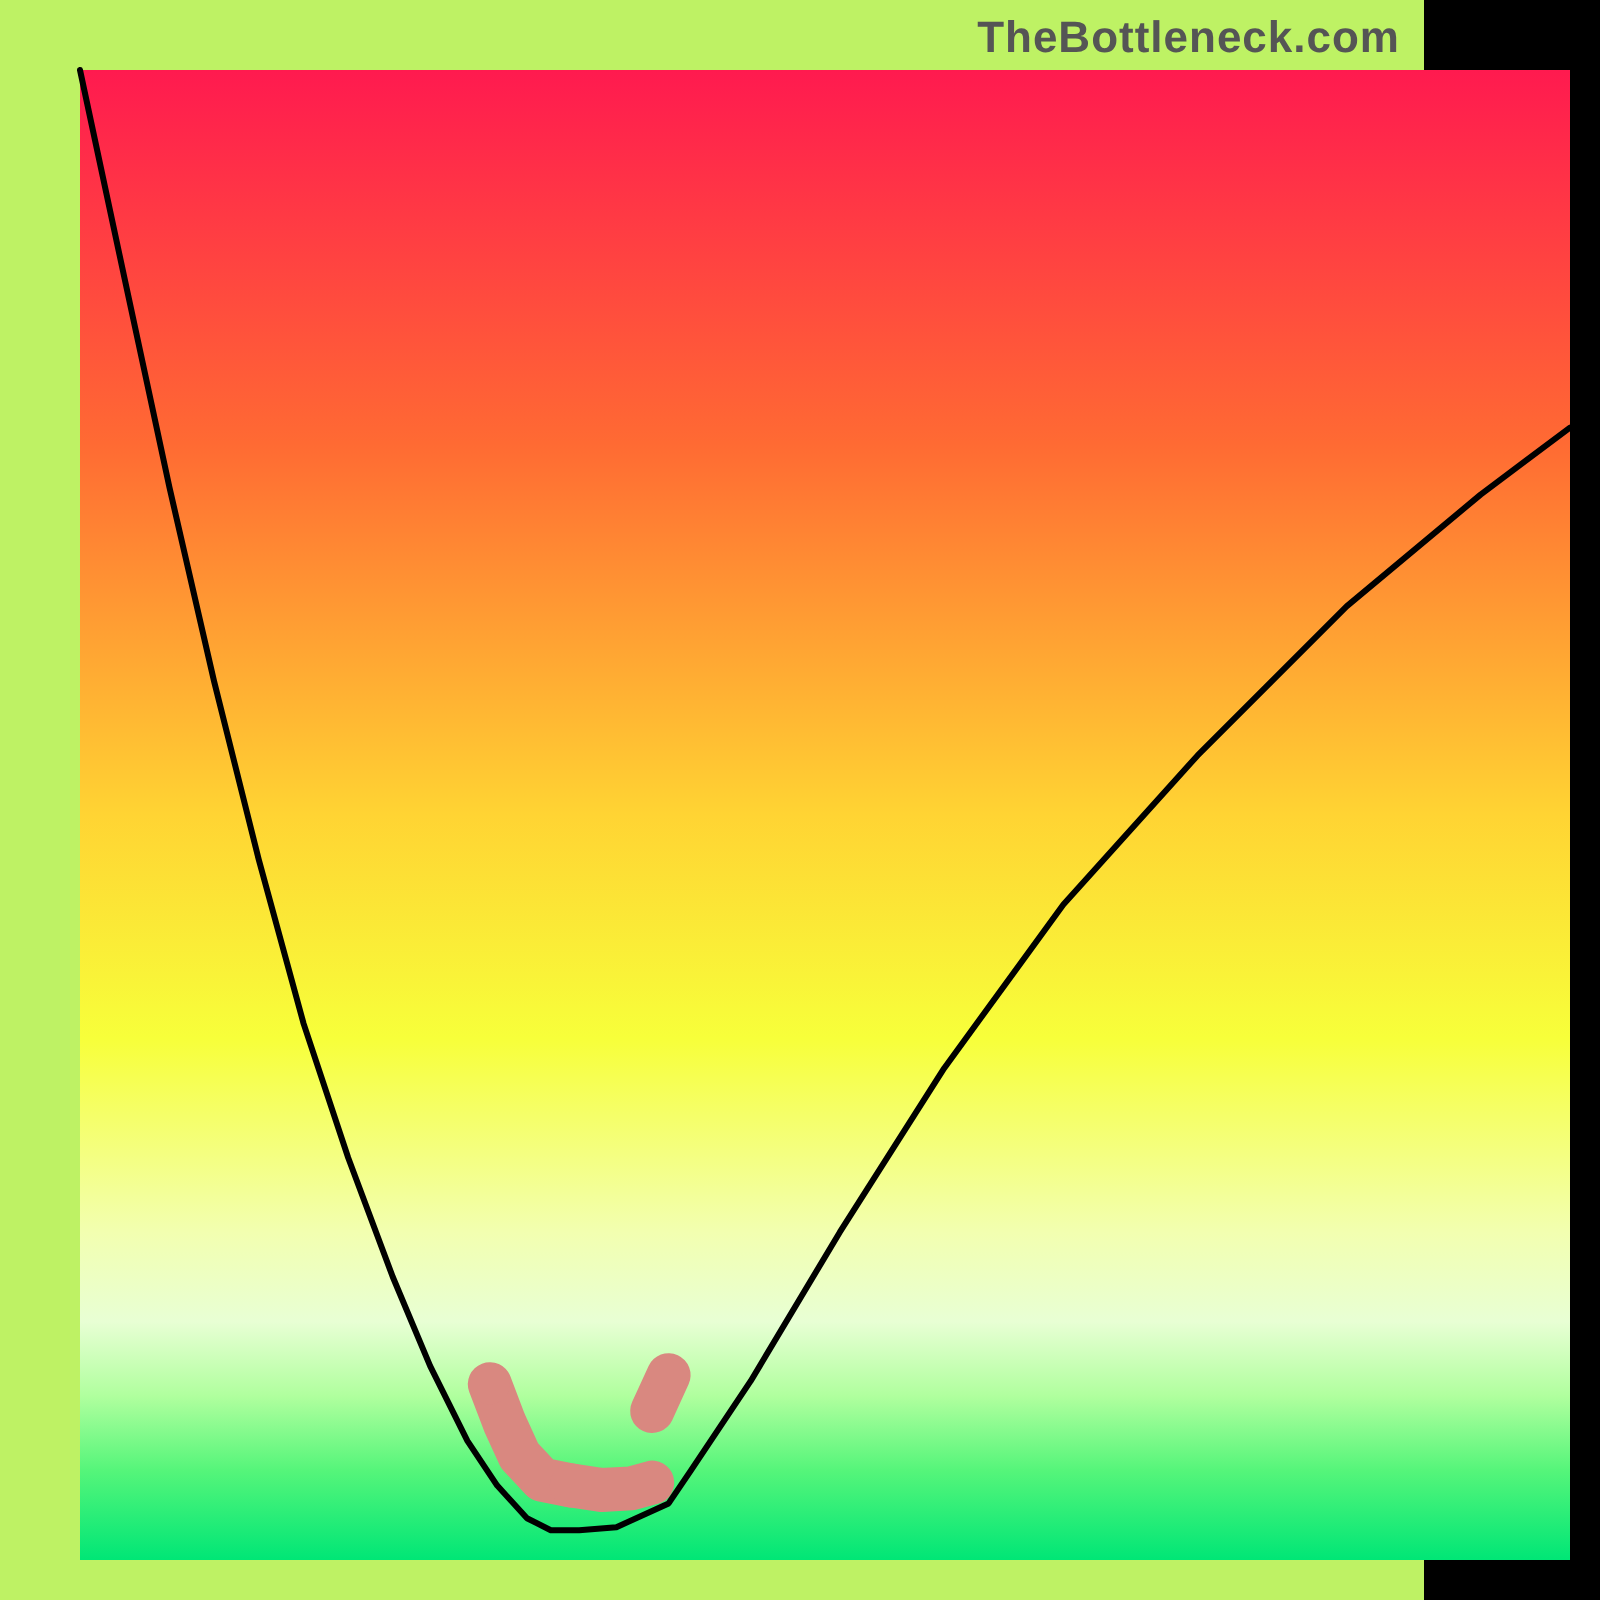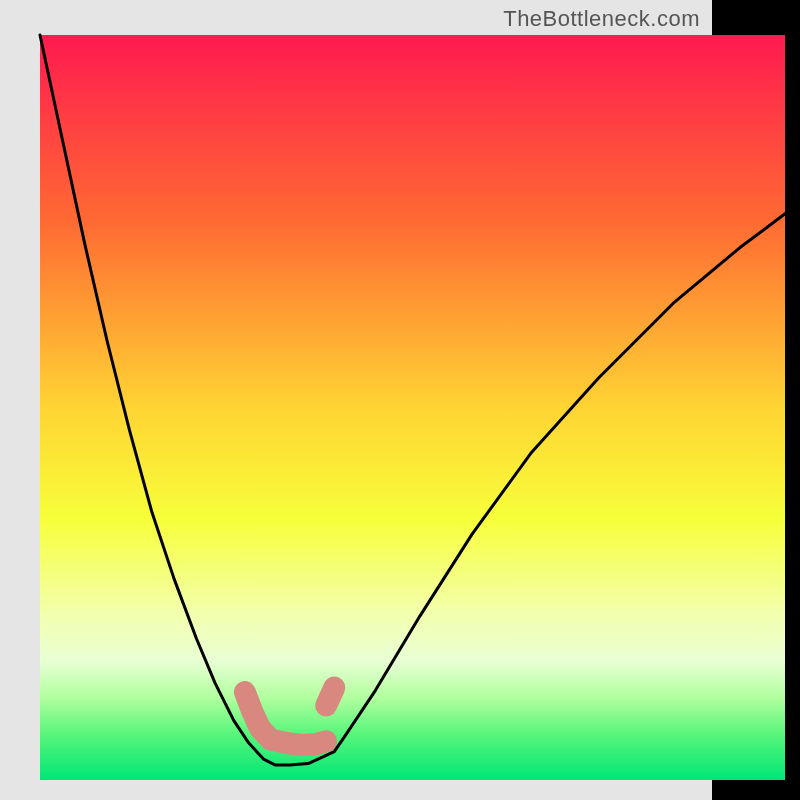--- a/index.html
+++ b/index.html
@@ -7,21 +7,22 @@
     padding: 0;
     width: 800px;
     height: 800px;
     background: #000;
     overflow: hidden;
   }
   .container {
     position: relative;
     width: 712px;
     height: 800px;
-    background: #e5e5e5;
+    background: #bef264;
+    font-weight: bold;
   }
   .watermark {
     position: absolute;
     top: 6px;
     right: 12px;
     font-family: Arial, Helvetica, sans-serif;
     font-size: 22px;
     color: #555;
     letter-spacing: 0.5px;
     user-select: none;

